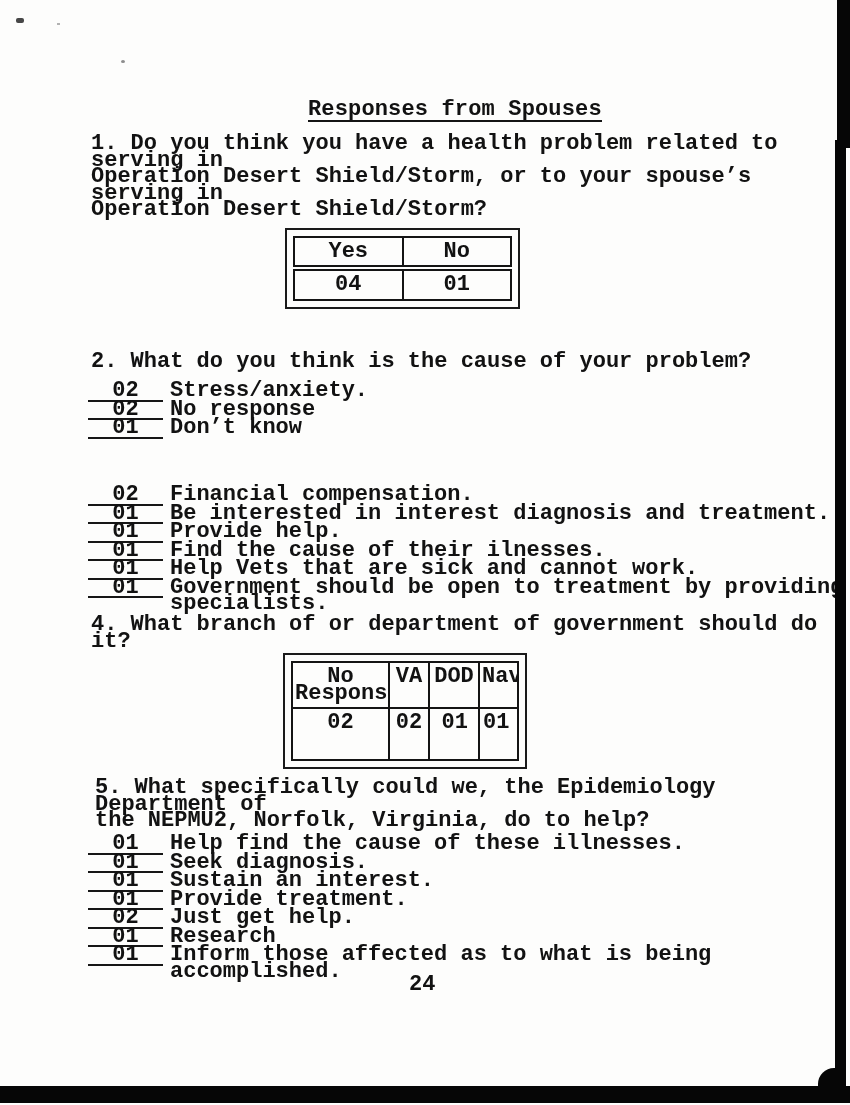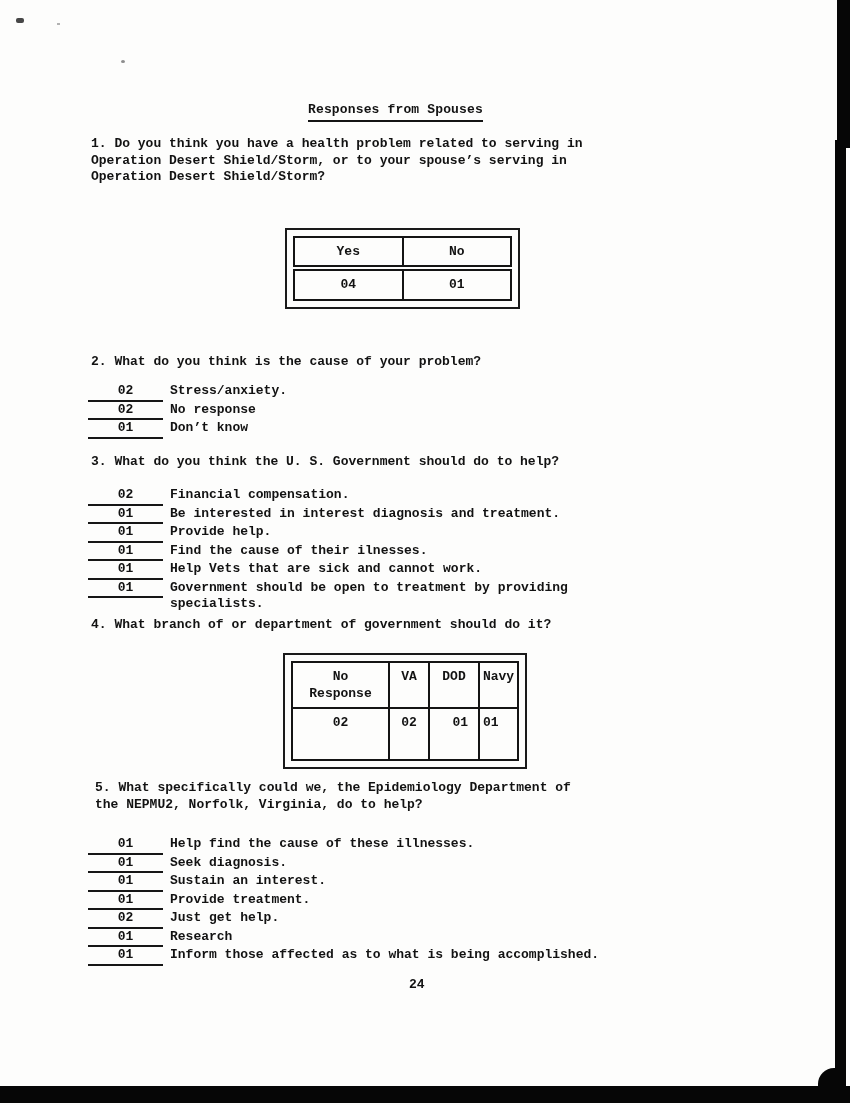--- a/index.html
+++ b/index.html
@@ -1,21 +1,21 @@
 <!DOCTYPE html>
 <html><head>
 <meta charset="utf-8">
 <style>
   html,body { margin:0; padding:0; background:#e8e8e8; }
   .page {
     position:relative; width:850px; height:1105px; margin:0 auto;
     background:#fdfdfc; overflow:hidden;
     font-family:"Liberation Mono","DejaVu Sans Mono",monospace;
     font-weight:700; color:#121212;
-    font-size:13px; line-height:16.5px;
+    font-size:22px; line-height:16.5px;
   }
   .qtext { position:absolute; white-space:pre-line; }
   .q1 { left:91px; top:136px; }
   .q2 { left:91px; top:354px; }
   .q3 { left:91px; top:454px; }
   .q4 { left:91px; top:617px; }
   .q5 { left:95px; top:780px; }
 
   .title-wrap { position:absolute; left:308px; top:102px; }
   .title-text { display:inline-block; border-bottom:2.5px solid #141414; padding-bottom:1px; letter-spacing:0.15px; }
@@ -99,21 +99,20 @@
     <div class="row">
       <span class="count">02</span>
       <span class="label">No response</span>
     </div>
     <div class="row">
       <span class="count">01</span>
       <span class="label">Don’t know</span>
     </div>
   </div>
 
-  <div class="qtext q3">3.  What do you think the U. S. Government should do to help?</div>
 
   <div class="list list3">
     <div class="row">
       <span class="count">02</span>
       <span class="label">Financial compensation.</span>
     </div>
     <div class="row">
       <span class="count">01</span>
       <span class="label">Be interested in interest diagnosis and treatment.</span>
     </div>

